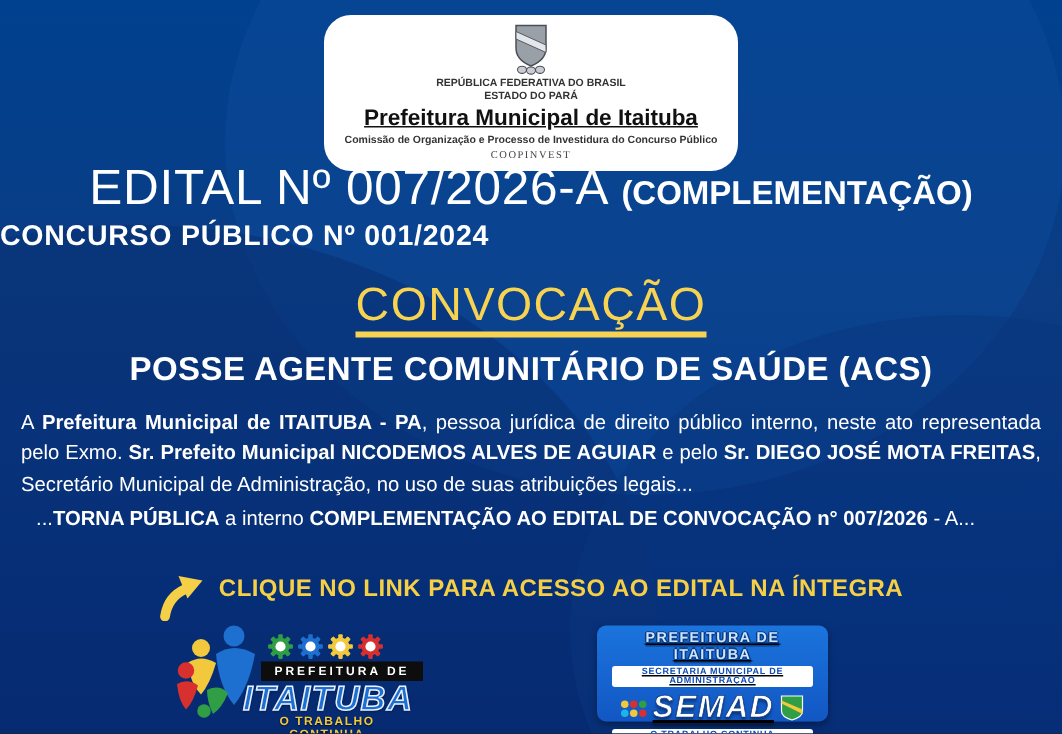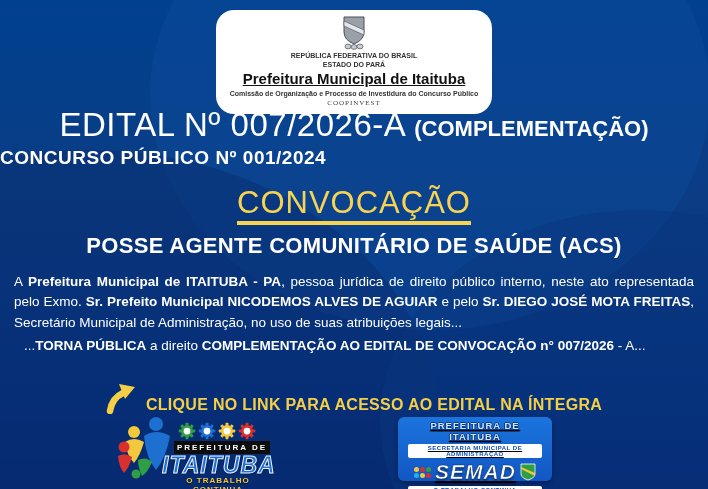--- a/index.html
+++ b/index.html
@@ -54,29 +54,29 @@
     color:#fff; font-size:13.5px; line-height:1.4; text-align:left;
   }
 
   
   .cta-row {
     position:absolute; top:376px; width:100%;
     display:flex; justify-content:center; align-items:flex-start; gap:10px;
     cursor:pointer;
   }
   .cta-arrow { margin-top:6px; }
-  .cta-text { color:#f5cf45; font-size:16px; font-weight:bold; letter-spacing:0.3px; margin-top:20px; }
+  .cta-text { color:#f5cf45; font-size:16px; font-weight:bold; letter-spacing:0.3px; margin-top:8px; }
 
   
   .logo-ita { position:absolute; left:116px; top:414px; width:156px; height:72px; }
   .ita-people { position:absolute; left:0; top:2px; }
   .ita-gears { position:absolute; left:62px; top:8px; display:flex; gap:2px; }
   .gear { width:18px; height:18px; }
   .ita-banner {
-    position:absolute; left:58px; top:27px; width:96px; background:#0d0d0d;
+    position:absolute; left:58px; top:27px; width:108px; background:#0d0d0d;
     color:#fff; font-size:8px; font-weight:bold; letter-spacing:2px;
     text-align:center; padding:2px 0;
   }
   .ita-name {
     position:absolute; left:46px; top:38px; width:112px; text-align:center;
     font-size:23px; font-weight:bold; font-style:italic; color:#1d6fd0;
     -webkit-text-stroke:1px #eaf2ff;
     text-shadow:0 1px 2px rgba(0,0,0,.55);
     letter-spacing:1px;
   }
@@ -141,21 +141,21 @@
       <span class="title-main">EDITAL Nº 007/2026-A</span><span class="title-suffix">(COMPLEMENTAÇÃO)</span>
     </div>
     <div class="subtitle">CONCURSO PÚBLICO Nº 001/2024</div>
 
     <div class="convocacao-wrap">
       <span class="convocacao">CONVOCAÇÃO</span>
     </div>
     <div class="posse">POSSE AGENTE COMUNITÁRIO DE SAÚDE (ACS)</div>
 
     <p class="para"><span>A </span><span class="bold">Prefeitura Municipal de ITAITUBA - PA</span><span>, pessoa jurídica de direito público interno, neste ato representada pelo Exmo. </span><span class="bold">Sr. Prefeito Municipal NICODEMOS ALVES DE AGUIAR</span><span> e pelo </span><span class="bold">Sr. DIEGO JOSÉ MOTA FREITAS</span><span>, Secretário Municipal de Administração, no uso de suas atribuições legais...</span></p>
-    <p class="torna"><span>...</span><span class="bold">TORNA PÚBLICA</span><span> a direito </span><span class="bold">COMPLEMENTAÇÃO AO EDITAL DE CONVOCAÇÃO n° 007/2026</span><span> - A...</span></p>
+    <p class="torna"><span>...</span><span class="bold">TORNA PÚBLICA</span><span> a interno </span><span class="bold">COMPLEMENTAÇÃO AO EDITAL DE CONVOCAÇÃO n° 007/2026</span><span> - A...</span></p>
 
     <div class="cta-row">
       <svg class="cta-arrow" width="30" height="32" viewBox="0 0 30 32">
         <path d="M4 29 Q6 16 17 11" stroke="#f5cf45" stroke-width="6.5" fill="none" stroke-linecap="round"></path>
         <path d="M13 2 L29 5 L19 17 Z" fill="#f5cf45"></path>
       </svg>
       <span class="cta-text">CLIQUE NO LINK PARA ACESSO AO EDITAL NA ÍNTEGRA</span>
     </div>
 
     <div class="logo-ita">

